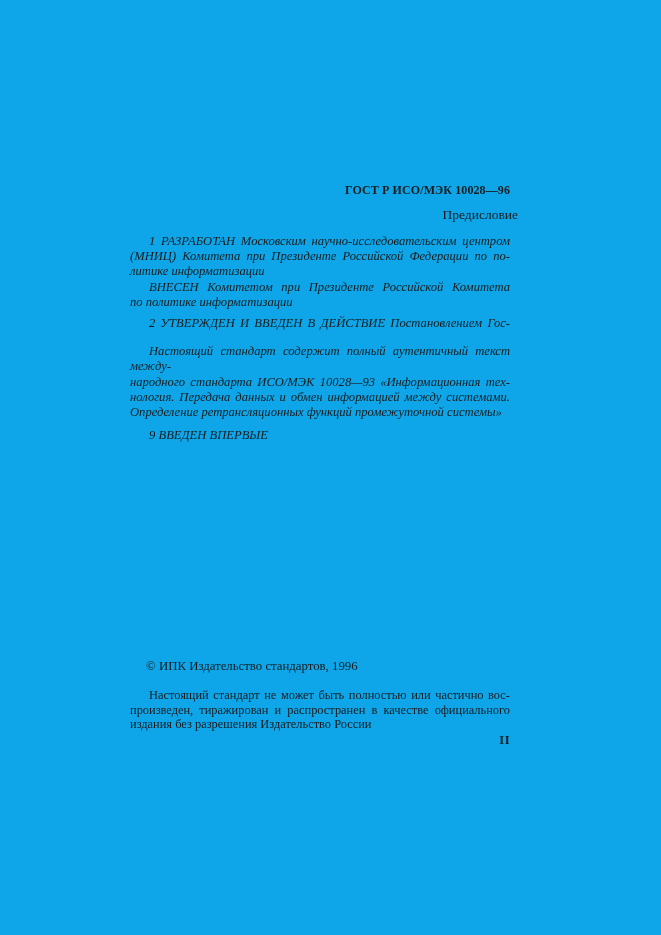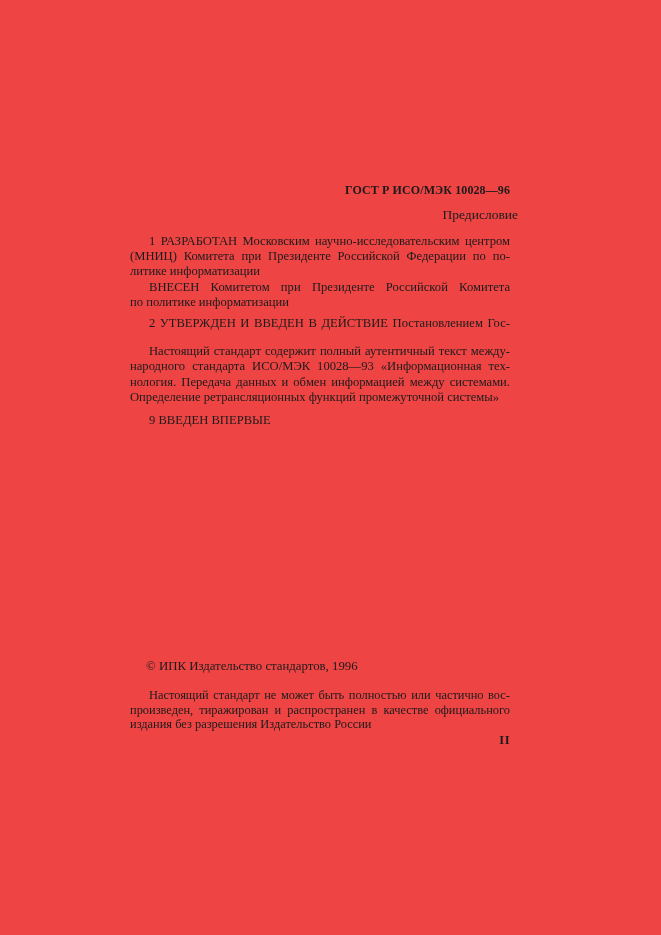--- a/index.html
+++ b/index.html
@@ -4,21 +4,21 @@
 <style>
   html, body {
     margin: 0;
     padding: 0;
     background: #ffffff;
   }
   .page {
     position: relative;
     width: 661px;
     height: 935px;
-    background: #ef4444;
+    background: #0ea5e9;
     overflow: hidden;
     font-family: "Liberation Serif", serif;
     color: #1b1b1b;
   }
   .running-header {
     position: absolute;
     top: 183px;
     left: 130px;
     width: 380px;
     text-align: right;
@@ -35,20 +35,21 @@
     text-align: right;
     font-size: 13.5px;
   }
   .body-paragraphs {
     position: absolute;
     top: 234px;
     left: 130px;
     width: 380px;
     font-size: 12.6px;
     line-height: 15.2px;
+    font-style: italic;
   }
   .paragraph { margin: 0; }
   #body-paragraphs .paragraph:nth-child(3) { margin-top: 6px; }
   #body-paragraphs .paragraph:nth-child(4) { margin-top: 13px; }
   #body-paragraphs .paragraph:nth-child(5) { margin-top: 8px; }
   .line {
     text-align: justify;
     text-align-last: justify;
   }
   .line.first { text-indent: 19px; }

